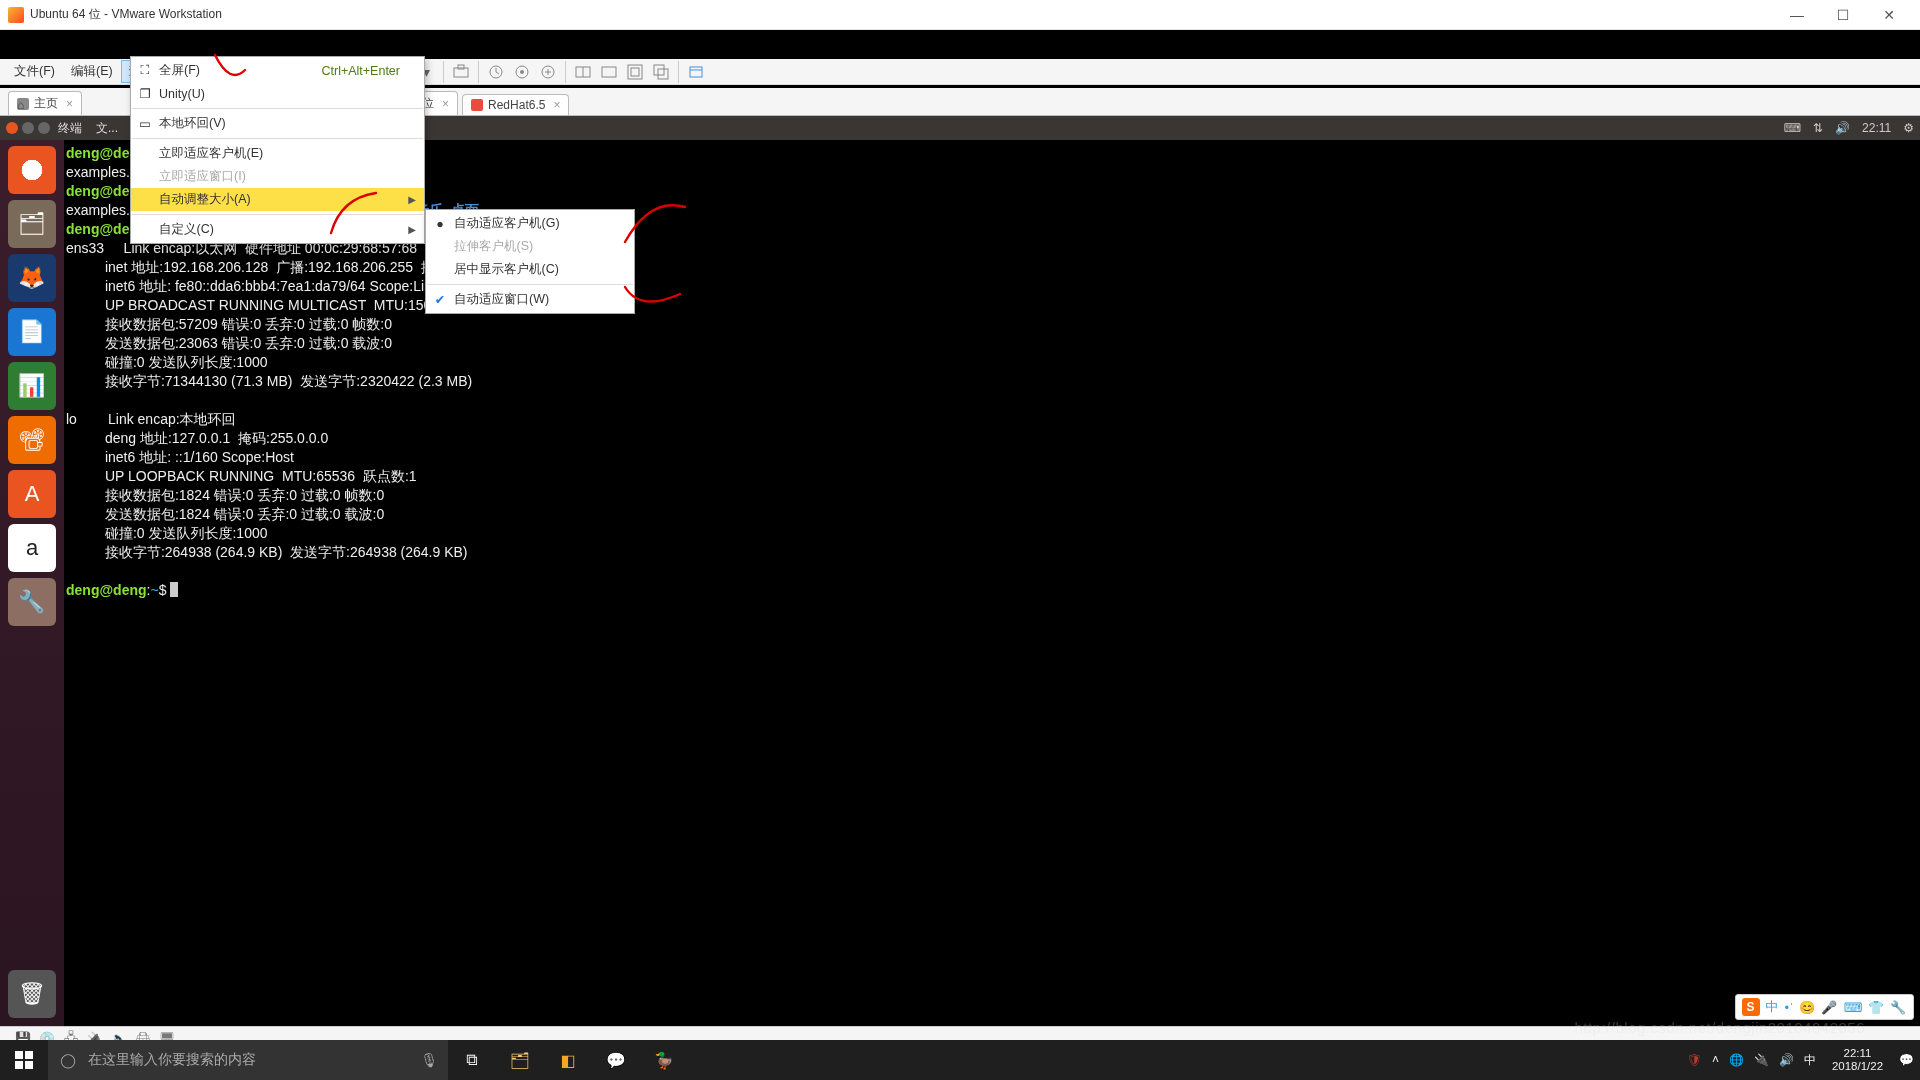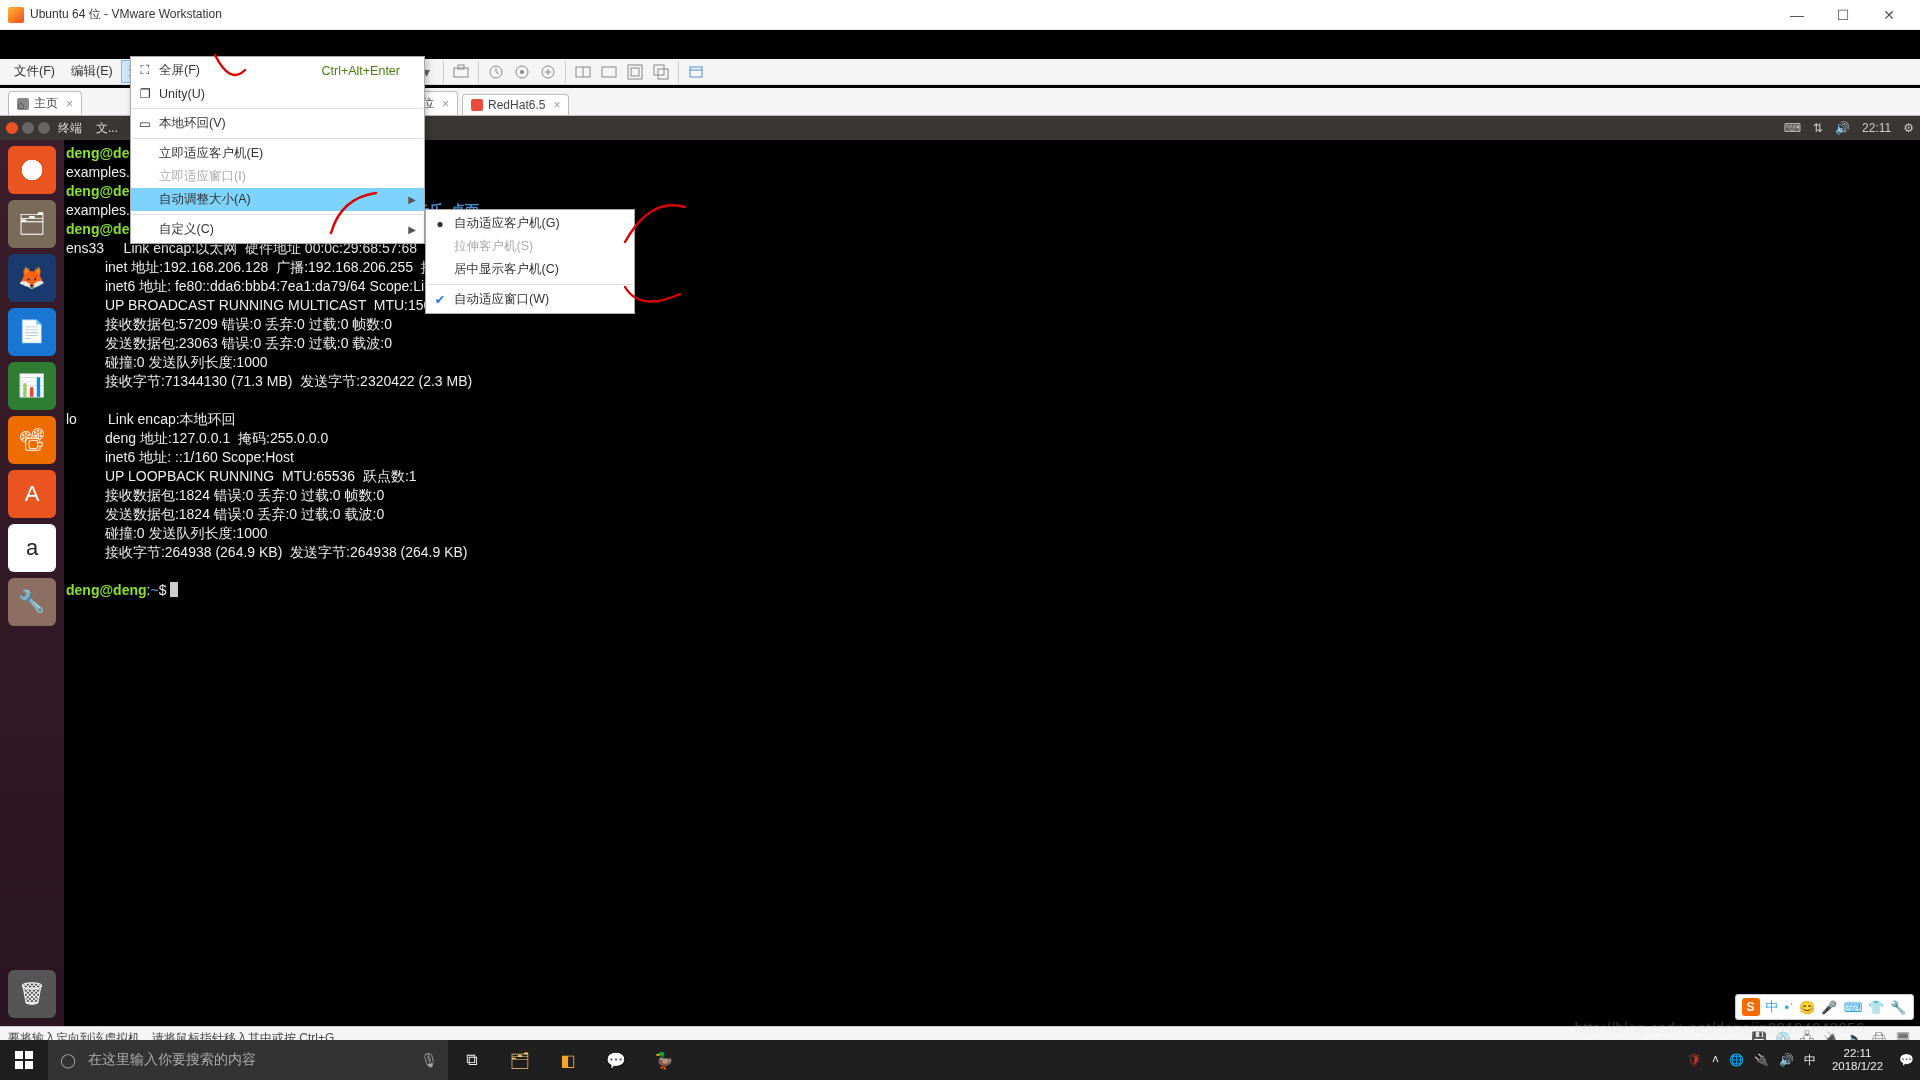--- a/index.html
+++ b/index.html
@@ -54,21 +54,21 @@
 .term{position:absolute;top:24px;left:64px;right:0;bottom:0;background:#000;padding:4px 0 0 2px;font-family:"DejaVu Sans Mono","Consolas",monospace;font-size:14px;line-height:19px;color:#ccc;white-space:pre;overflow:hidden;}
 .tg{color:#8ae234;font-weight:bold;} 
 .tw{color:#eee;}
 .tc{color:#34bfe8;} 
 .tb{color:#4a90d9;font-weight:bold;}
 .cursor{display:inline-block;width:8px;height:15px;background:#ccc;vertical-align:-2px;}
 
 
 .dropdown{position:absolute;background:#fff;border:1px solid #aaa;box-shadow:2px 3px 7px rgba(0,0,0,.25);font-size:12.5px;color:#333;padding:2px 0;}
 .dd-item{display:flex;align-items:center;height:23px;padding:0 24px 0 28px;position:relative;white-space:nowrap;}
-.dd-item.hovered{background:#7dd3fc;}
+.dd-item.hovered{background:#fde047;}
 .dd-item.disabled{color:#aaa;text-align:right;}
 .dd-item .sc{margin-left:auto;padding-left:30px;color:#4d7c0f;}
 .dd-item .arrow{position:absolute;right:8px;font-size:10px;color:#555;}
 .dd-item .chkico{position:absolute;left:6px;width:16px;text-align:center;}
 .dd-sep{height:1px;background:#ddd;margin:3px 1px;}
 .dd1{top:56px;left:130px;width:295px;}
 .dd2{top:209px;left:425px;width:210px;}
 
 
 .mark{position:absolute;pointer-events:none;}
@@ -316,21 +316,20 @@
       <path d="M5 45 Q15 10 50 5"></path>
     </svg></div>
 <div class="mark" style="top:192px;left:620px;"><svg width="70" height="60">
       <path d="M5 50 Q30 5 65 15"></path>
     </svg></div>
 <div class="mark" style="top:282px;left:620px;"><svg width="70" height="40">
       <path d="M5 5 Q20 30 60 12"></path>
     </svg></div>
 
 <div class="vm-status">
-  <span class="txt">要将输入定向到该虚拟机，请将鼠标指针移入其中或按 Ctrl+G。</span>
   <div class="sicon">💾</div>
   <div class="sicon">💿</div>
   <div class="sicon">🖧</div>
   <div class="sicon">🔌</div>
   <div class="sicon">🔈</div>
   <div class="sicon">🖨</div>
   <div class="sicon">🖥</div>
 </div>
 
 <div class="ime">

